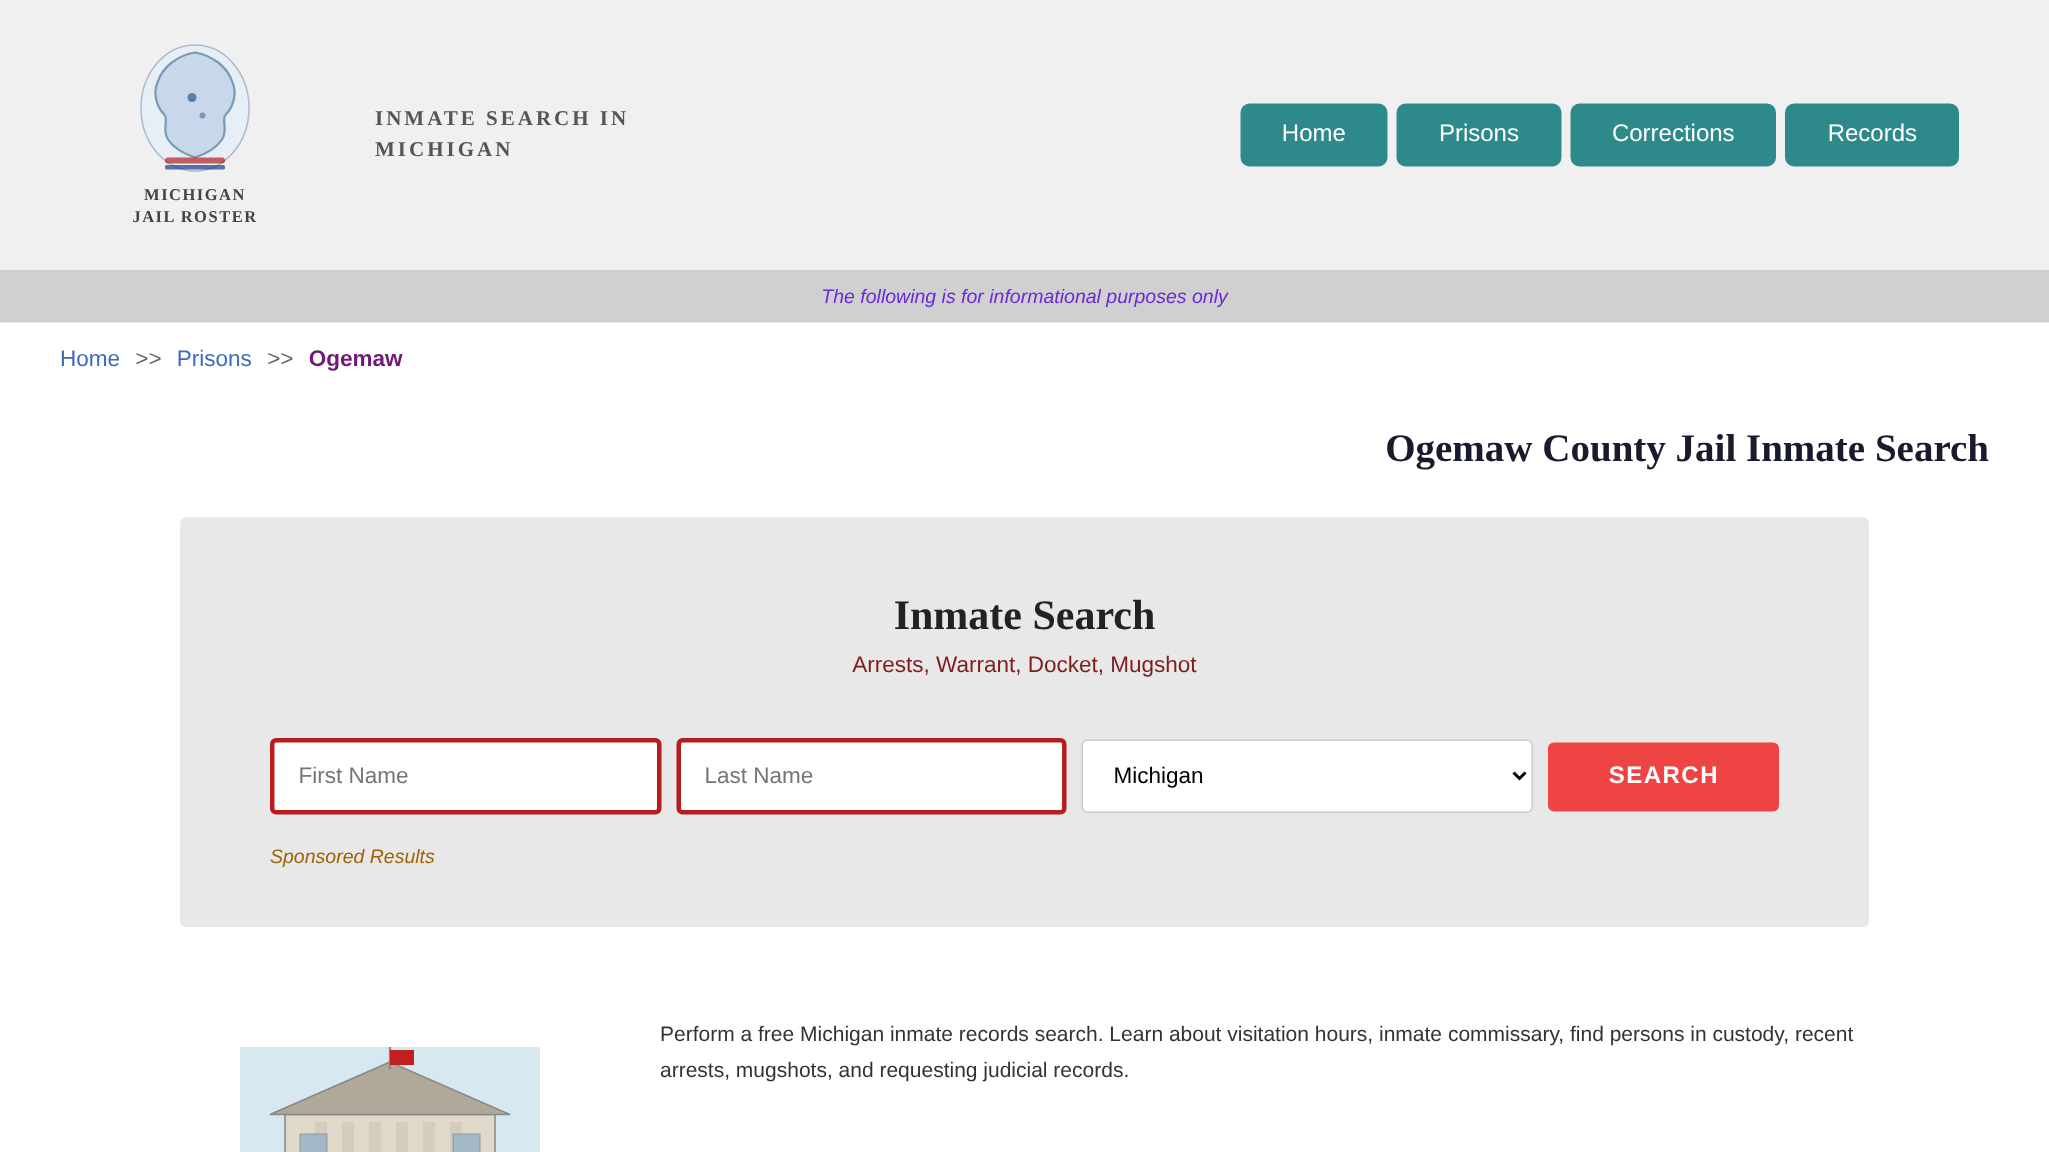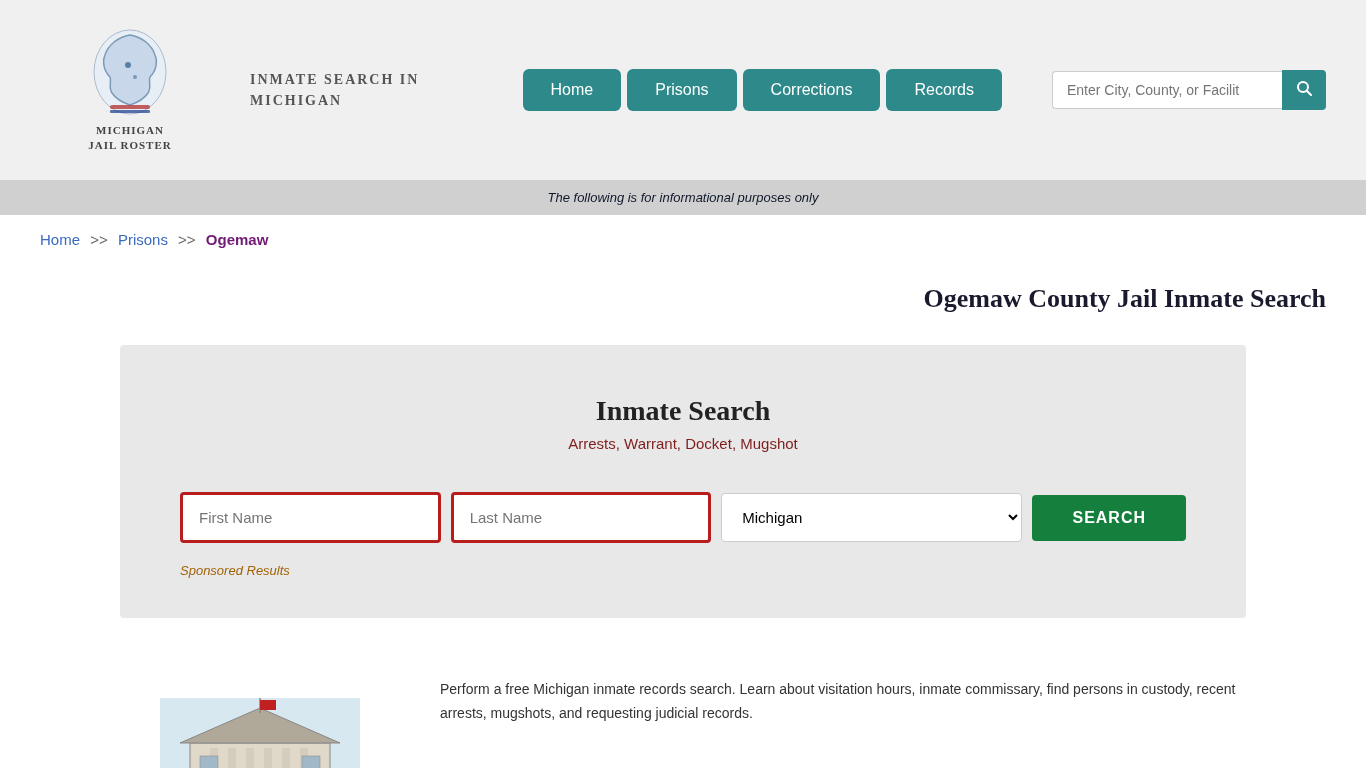--- a/index.html
+++ b/index.html
@@ -86,21 +86,21 @@
       font-size: 16px;
     }
 
     
     .info-banner {
       background: #d0d0d0;
       text-align: center;
       padding: 10px;
       font-size: 13px;
       font-style: italic;
-      color: #0f172a;
+      color: #6d28d9;
       font-family: Arial, sans-serif;
     }
 
     
     .breadcrumb {
       padding: 16px 40px;
       font-size: 15px;
       font-family: Arial, sans-serif;
       color: #555;
     }
@@ -168,21 +168,21 @@
       flex: 1.2;
       padding: 14px 16px;
       font-size: 15px;
       border: 1px solid #ccc;
       border-radius: 4px;
       font-family: Arial, sans-serif;
       background: #fff;
       cursor: pointer;
     }
     .search-submit {
-      background: #15803d;
+      background: #ef4444;
       color: #fff;
       border: none;
       padding: 14px 40px;
       font-size: 16px;
       font-family: Arial, sans-serif;
       font-weight: bold;
       letter-spacing: 1px;
       border-radius: 4px;
       cursor: pointer;
       text-transform: uppercase;
@@ -253,29 +253,20 @@
     INMATE SEARCH IN<br>MICHIGAN
   </div>
 
   <nav class="nav-area">
     <button class="nav-btn nav-btn-home">Home</button>
     <button class="nav-btn nav-btn-normal">Prisons</button>
     <button class="nav-btn nav-btn-normal">Corrections</button>
     <button class="nav-btn nav-btn-normal">Records</button>
   </nav>
 
-  <div class="search-area">
-    <input class="header-search-input" type="text" placeholder="Enter City, County, or Facilit" style="">
-    <button class="header-search-btn">
-      <svg width="16" height="16" viewBox="0 0 16 16" fill="none" xmlns="http://www.w3.org/2000/svg">
-        <circle cx="7" cy="7" r="5" stroke="white" stroke-width="2"></circle>
-        <line x1="11" y1="11" x2="15" y2="15" stroke="white" stroke-width="2" stroke-linecap="round"></line>
-      </svg>
-    </button>
-  </div>
 </header>
 
 <div class="info-banner">
   <span>The following is for informational purposes only</span>
 </div>
 
 <div class="breadcrumb">
   <a href="#">Home</a>
   <span class="breadcrumb-sep">&gt;&gt;</span>
   <a href="#">Prisons</a>

